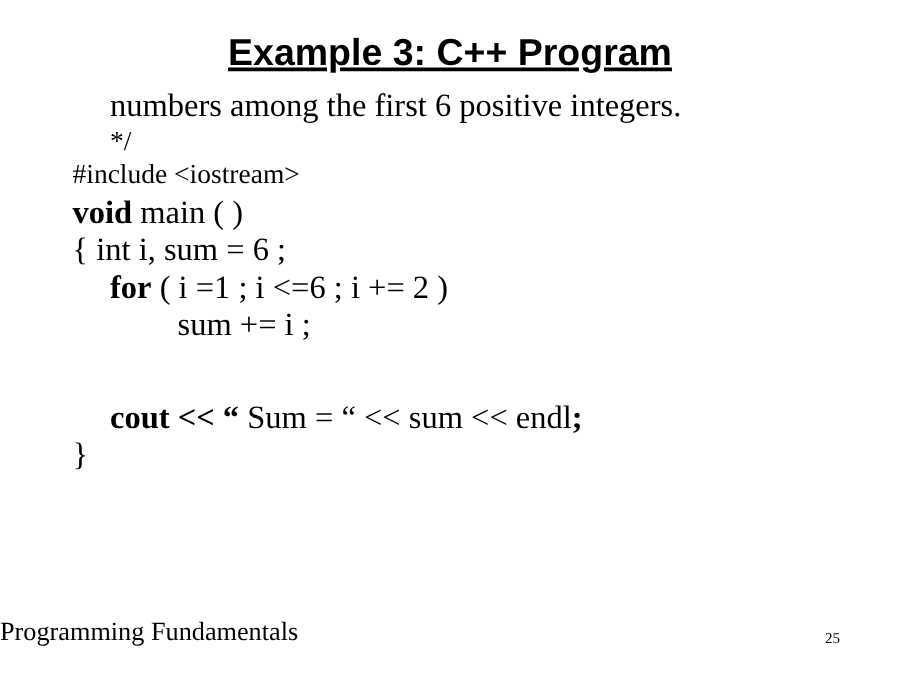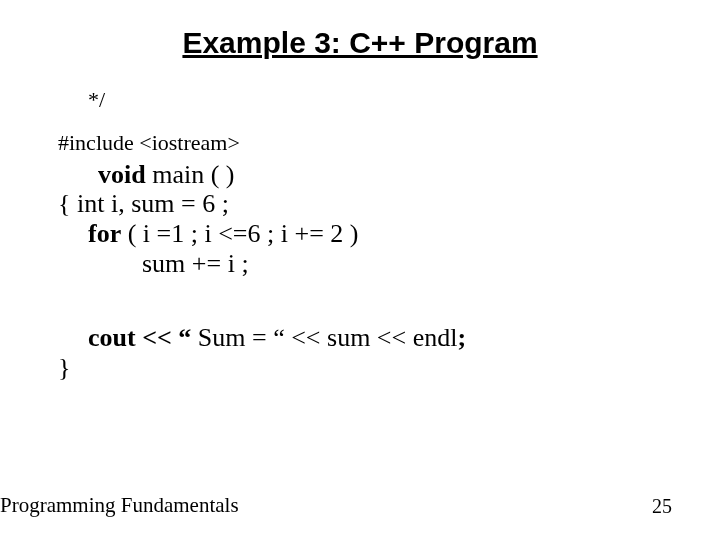--- a/index.html
+++ b/index.html
@@ -12,21 +12,21 @@
     color: #000;
     position: relative;
     overflow: hidden;
   }
   .title {
     text-align: center;
     font-size: 30px;
     font-weight: bold;
     text-decoration: underline;
     margin-top: 26px;
-    margin-bottom: 27px;
+    margin-bottom: 10px;
     font-family: Arial, Helvetica, sans-serif;
   }
   .content {
     padding-left: 58px;
     padding-right: 58px;
     font-size: 26px;
     line-height: 1.15;
   }
   .footer {
     position: absolute;
@@ -35,35 +35,38 @@
     width: 100%;
   }
   .footer-center {
     text-align: left;
     font-size: 21px;
   }
   .footer-right {
     position: absolute;
     right: 48px;
     bottom: 0;
-    font-size: 20px;
+    font-size: 12px;
   }
   .s22 { font-size: 22px; }
 </style>
 </head>
 <body>
 
 <div class="title">Example 3: C++ Program</div>
 
 <div class="content">
+  <div style="padding-left:30px;">
+    <span>numbers among the first 6 positive integers.</span>
+  </div>
   <div class="s22" style="padding-left:30px;">*/</div>
 
-  <div class="s22" style="margin-top:18px;">#include &lt;iostream&gt;</div>
+  <div class="s22" style="margin-top:1px;">#include &lt;iostream&gt;</div>
 
-  <div style="margin-top:4px;margin-left:40px;">
+  <div style="margin-top:4px;">
     <b>void</b><span> main ( )</span>
   </div>
 
   <div>
     <span>{ </span><span>int i, sum = 6 ;</span>
   </div>
 
   <div style="padding-left:30px;">
     <b>for</b><span> ( i =1 ; i &lt;=6 ; i += 2 )</span>
   </div>

